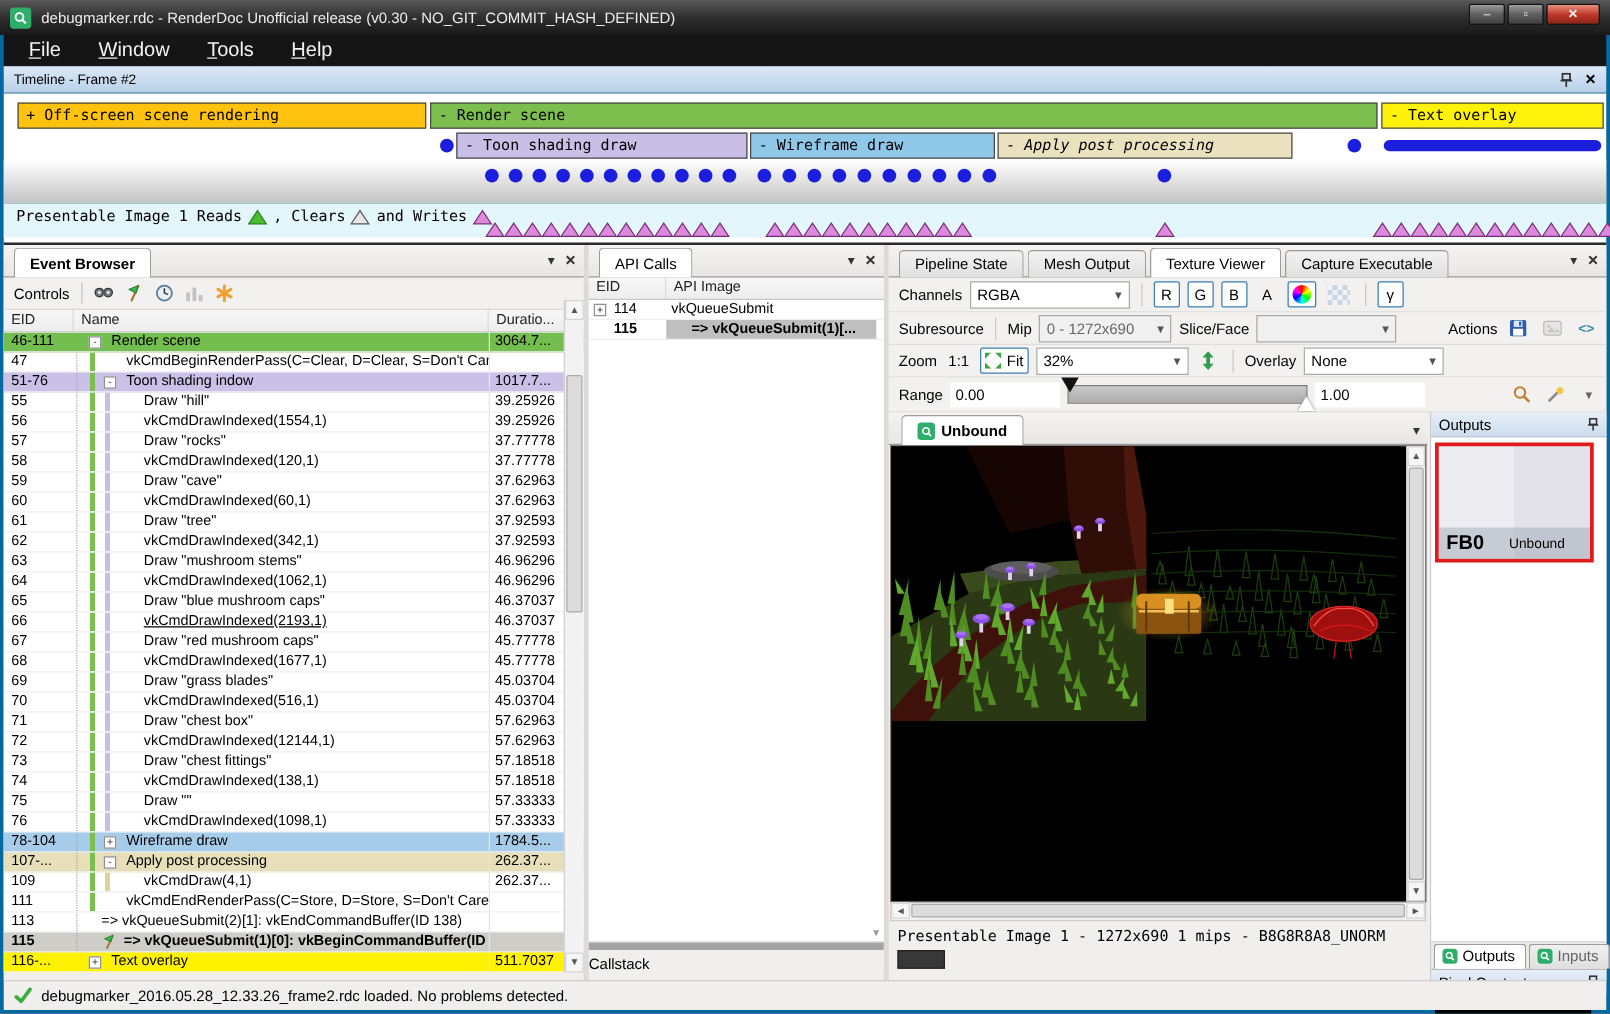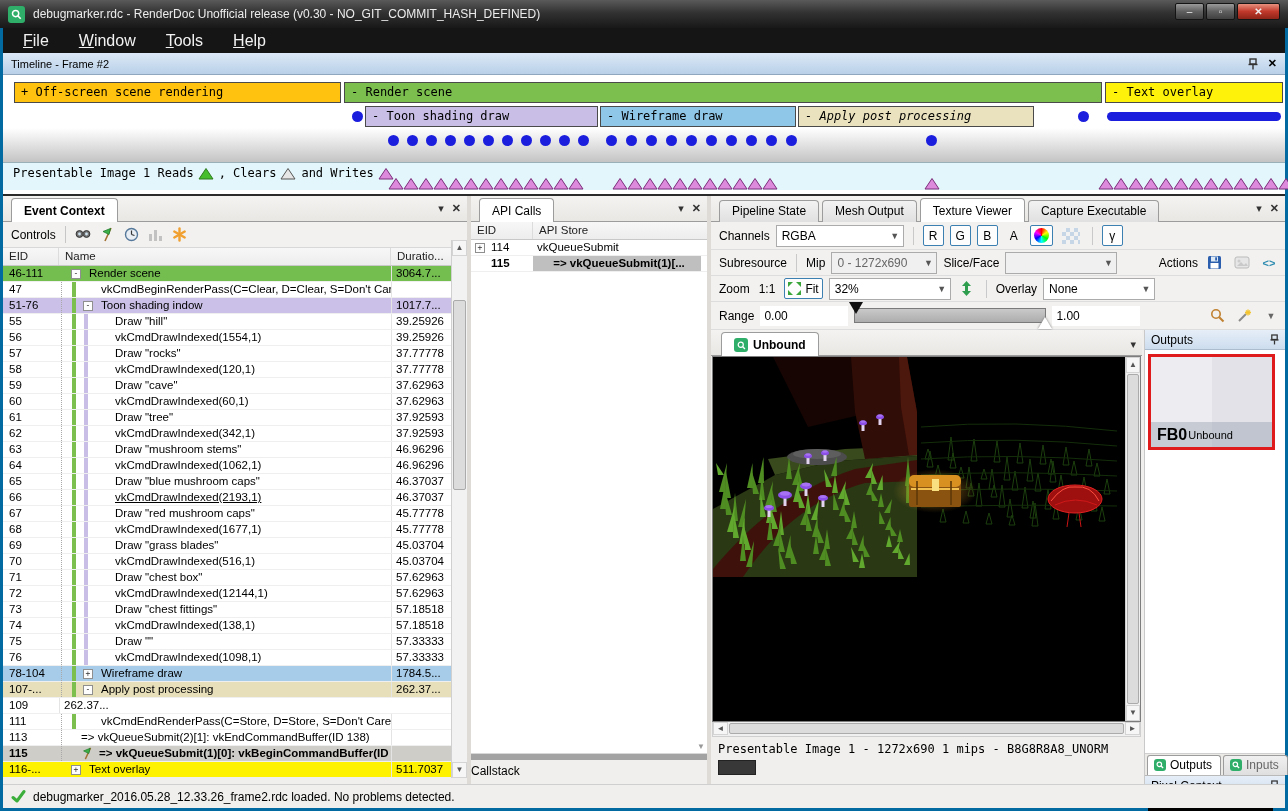--- a/index.html
+++ b/index.html
@@ -98,21 +98,21 @@
   .vp-vscroll{position:absolute;right:0;top:0;width:15px;bottom:0;background:#f0f0f0;border-left:1px solid #cfcfcf}
   .vp-hscroll{position:absolute;left:1px;top:392px;width:429px;height:15px;background:#f0f0f0;border:1px solid #cfcfcf;border-top:none}
   .tex-status{position:absolute;left:7px;top:412px;font-family:"DejaVu Sans Mono",monospace;font-size:12px;white-space:nowrap}
   .tex-swatch{position:absolute;left:7px;top:430px;width:38px;height:15px;background:#383838;border:1px solid #222}
 
   .thumb-col{position:absolute;left:433px;top:0;width:141px;bottom:0;background:#f0efed;border-left:1px solid #c9c9c9}
   .side-head{height:20px;background:linear-gradient(#e6eef8,#cdddee);border-bottom:1px solid #aabccd;display:flex;align-items:center;padding:0 6px;font-size:12px}
   .side-head .hspace{flex:1}
   .thumb-area{position:relative;height:404px;background:#fff;border-bottom:1px solid #d0d0d0}
   .fb-thumb{position:absolute;left:3px;top:4px;width:127px;height:96px;border:3px solid #e01b1b;background:linear-gradient(90deg,#ededf1 50%,#e2e2e8 50%)}
-  .fb-label{position:absolute;left:0;right:0;bottom:0;height:25px;background:rgba(150,162,178,.45);display:flex;align-items:center;padding:0 6px;gap:1px}
+  .fb-label{position:absolute;left:0;right:0;bottom:0;height:25px;background:rgba(150,162,178,.45);display:flex;align-items:center;padding:0 6px;gap:20px}
   .fb-label .fbname{font-weight:bold;font-size:16px}
   .fb-label .fbstate{font-size:11px}
   .io-tabs{display:flex;height:22px;align-items:flex-end;padding-left:2px;background:#eceae7;border-bottom:1px solid #b9b9b9}
   .io-tab{display:flex;align-items:center;gap:4px;padding:2px 8px 3px 6px;border:1px solid #9c9c9c;border-bottom:none;border-radius:3px 3px 0 0;background:linear-gradient(#f0f0f0,#dfdfdf);font-size:12px;margin-right:2px;color:#666}
   .io-tab.active{background:#fff;color:#000}
   .pc-box{position:relative;margin:3px;width:125px;height:83px;background:#000}
 
   
   .statusbar{position:absolute;left:3px;top:784px;width:1282px;height:24px;background:#f0efed;border-top:1px solid #cfcfcf;display:flex;align-items:center;padding-left:8px;gap:7px}
 
@@ -273,21 +273,21 @@
           </div>
         </div>
     </div>
   </div>
 
   <div class="main">
 
     <div class="panel" id="event-panel">
       <div class="tabstrip">
         <span class="tab active focused">
-            <span>Event Context</span>
+            <span>Event Browser</span>
           </span>
         <span class="strip-ctl">
           <span class="caret">▾</span>
           <span class="xbtn">✕</span>
         </span>
       </div>
       <div class="eb-toolbar">
         <span class="lbl">Controls</span>
         <span class="sep"></span>
         <span>
@@ -465,20 +465,21 @@
             <span class="name"><span class="guide g-d"></span><span class="guide g-g"></span><span class="expbox" style="left: 24px;">+</span><span style="padding-left: 42px; display: inline-block;">Wireframe draw</span></span>
             <span class="dur">1784.5...</span>
           </div>
           <div class="ebrow" style="background: rgb(231, 223, 185);">
             <span class="eid">107-...</span>
             <span class="name"><span class="guide g-d"></span><span class="guide g-g"></span><span class="expbox" style="left: 24px;">-</span><span style="padding-left: 42px; display: inline-block;">Apply post processing</span></span>
             <span class="dur">262.37...</span>
           </div>
           <div class="ebrow">
             <span class="eid">109</span>
+            <span class="name"><span class="guide g-d"></span><span class="guide g-g"></span><span class="guide g-t"></span><span style="padding-left: 56px; display: inline-block;">vkCmdDraw(4,1)</span></span>
             <span class="dur">262.37...</span>
           </div>
           <div class="ebrow">
             <span class="eid">111</span>
             <span class="name"><span class="guide g-d"></span><span class="guide g-g"></span><span style="padding-left: 42px; display: inline-block;">vkCmdEndRenderPass(C=Store, D=Store, S=Don't Care)</span></span>
             <span class="dur"></span>
           </div>
           <div class="ebrow">
             <span class="eid">113</span>
             <span class="name"><span class="guide g-d"></span><span style="padding-left: 22px; display: inline-block;">=&gt; vkQueueSubmit(2)[1]: vkEndCommandBuffer(ID 138)</span></span>
@@ -512,21 +513,21 @@
         <span class="tab active">
             <span>API Calls</span>
           </span>
         <span class="strip-ctl">
           <span class="caret">▾</span>
           <span class="xbtn">✕</span>
         </span>
       </div>
       <div class="grid-head">
         <span style="width:62px">EID</span>
-        <span style="width:173px;border-right:none">API Store</span>
+        <span style="width:173px;border-right:none">API Image</span>
       </div>
       <div id="api-rows" style="background:#fff">
           <div class="ebrow">
             <span class="eid">114<span class="expbox" style="left: 4px;">+</span></span>
             <span class="name"><span style="padding-left: 4px; display: inline-block;">vkQueueSubmit</span></span>
           </div>
           <div class="ebrow">
             <span class="eid" style="font-weight: bold;">115</span>
             <span class="name" style="background: rgb(191, 191, 191); font-weight: bold; text-align: center;"><span style="padding-left: 4px; display: inline-block;">=&gt; vkQueueSubmit(1)[...</span></span>
           </div>

